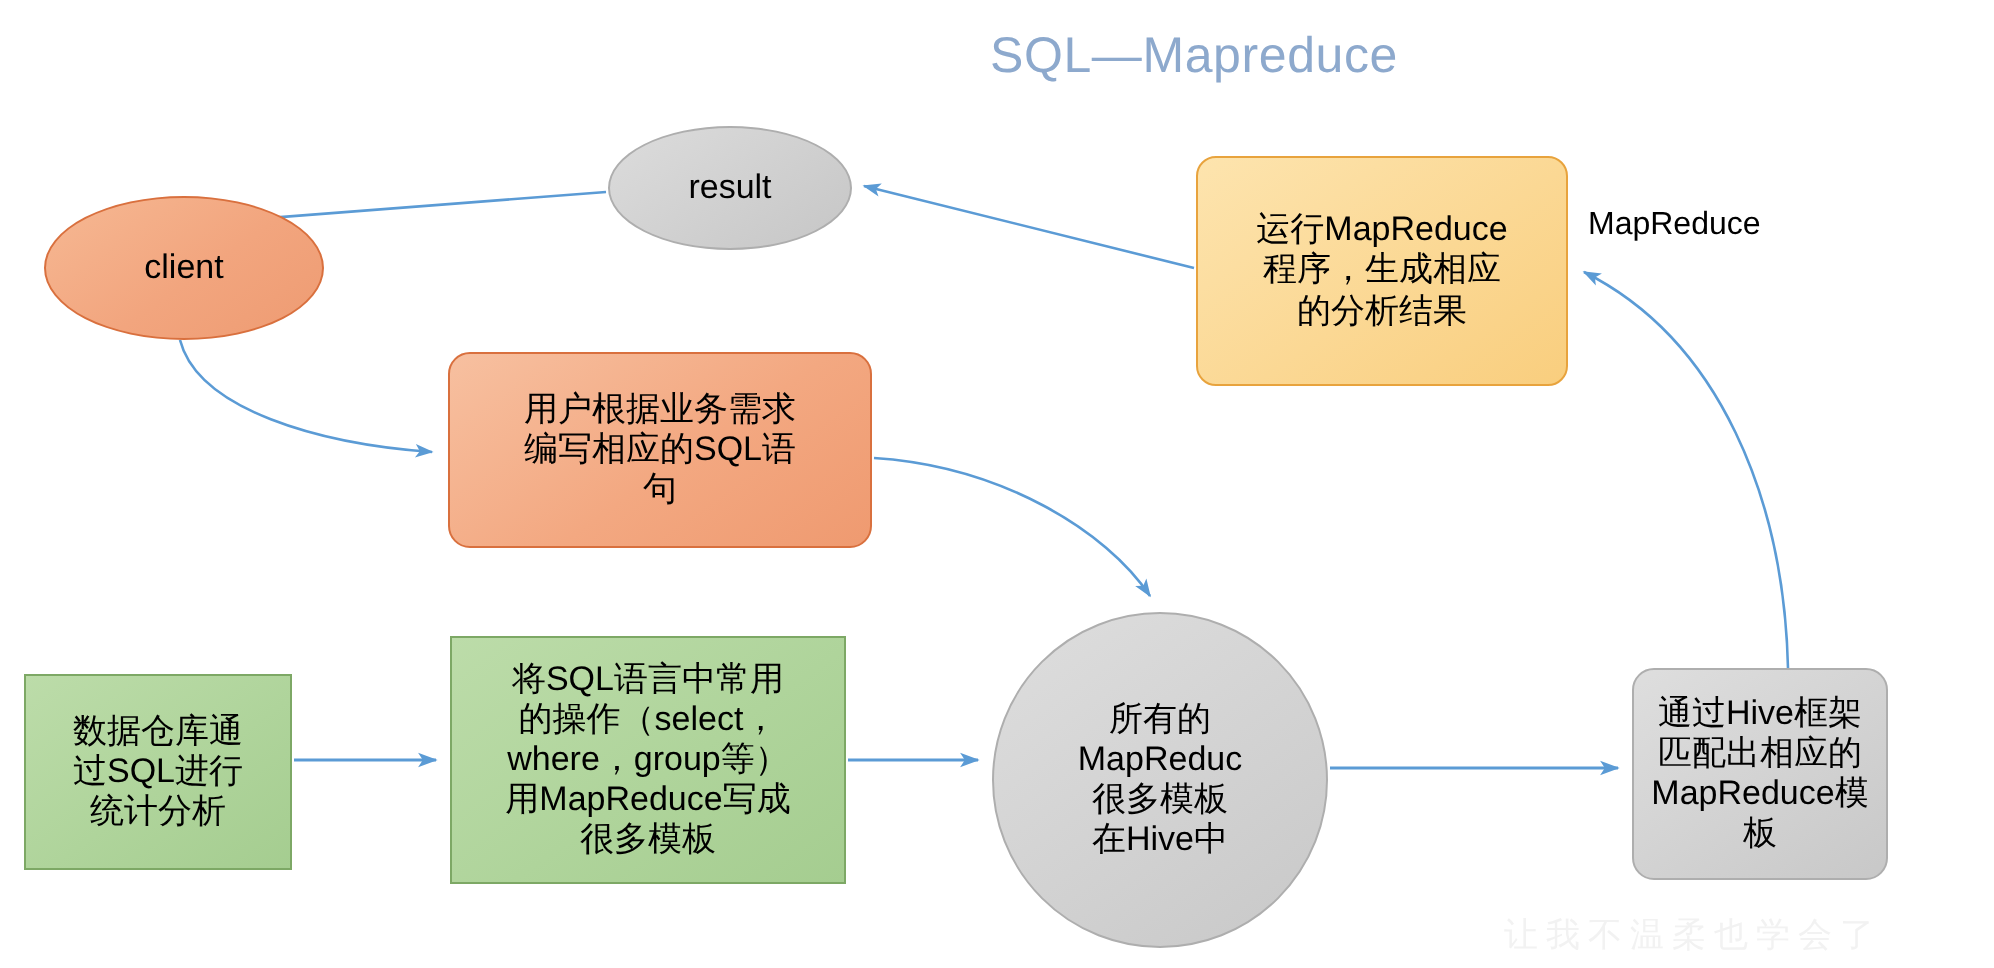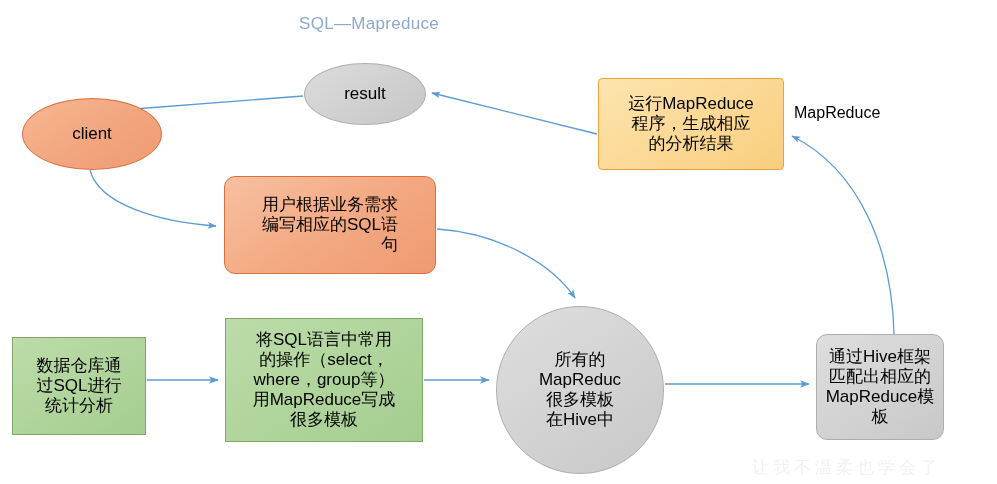--- a/index.html
+++ b/index.html
@@ -37,22 +37,22 @@
     line-height: 1.18;
     white-space: pre-line;
     z-index: 2;
   }
   
   #title {
     position: absolute;
     left: 299px;
     top: 14px;
     width: 400px;
-    text-align: left;
-    font-size: 17px;
+    text-align: right;
+    font-size: 25px;
     color: #8DA9CD;
     letter-spacing: 0.3px;
     z-index: 3;
   }
   
   .ellipse-client {
     left: 22px;
     top: 98px;
     width: 140px;
     height: 72px;
@@ -78,36 +78,35 @@
     height: 168px;
     border-radius: 50%;
     background: linear-gradient(145deg, #DEDEDE 0%, #D2D2D2 55%, #C8C8C8 100%);
     border: 1.2px solid #AEAEAE;
     font-size: 17px;
   }
   .box-yellow {
     left: 598px;
     top: 78px;
     width: 186px;
-    height: 92px;
-    border-radius: 4px;
+    height: 115px;
+    border-radius: 10px;
     background: linear-gradient(145deg, #FDE4AE 0%, #FBD894 55%, #F9CE7E 100%);
     border: 1.4px solid #E8A33D;
     font-size: 17px;
   }
   .box-orange {
     left: 224px;
     top: 176px;
     width: 212px;
     height: 98px;
     border-radius: 11px;
     background: linear-gradient(145deg, #F7C0A0 0%, #F3A881 55%, #EF9A70 100%);
     border: 1.4px solid #D9703E;
     font-size: 17px;
-    text-align: right;
   }
   .box-green-a {
     left: 12px;
     top: 337px;
     width: 134px;
     height: 98px;
     background: linear-gradient(145deg, #BCDCA9 0%, #AFD49B 55%, #A5CD90 100%);
     border: 1.2px solid #7DA865;
     font-size: 17px;
   }

